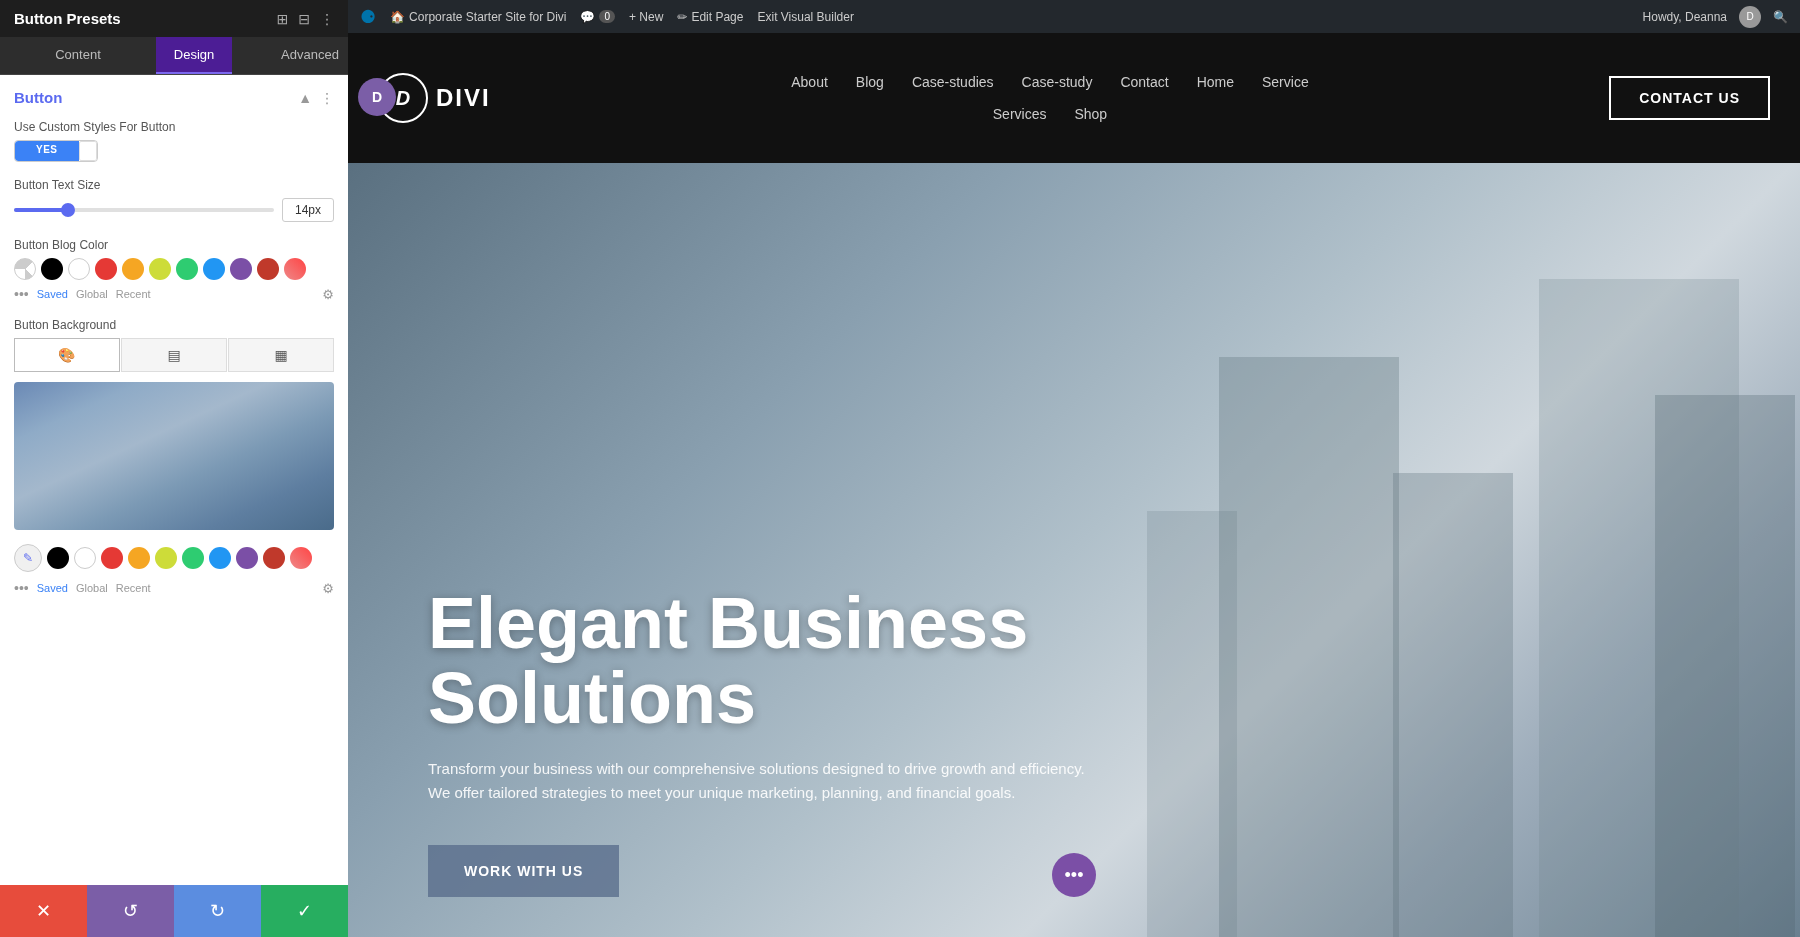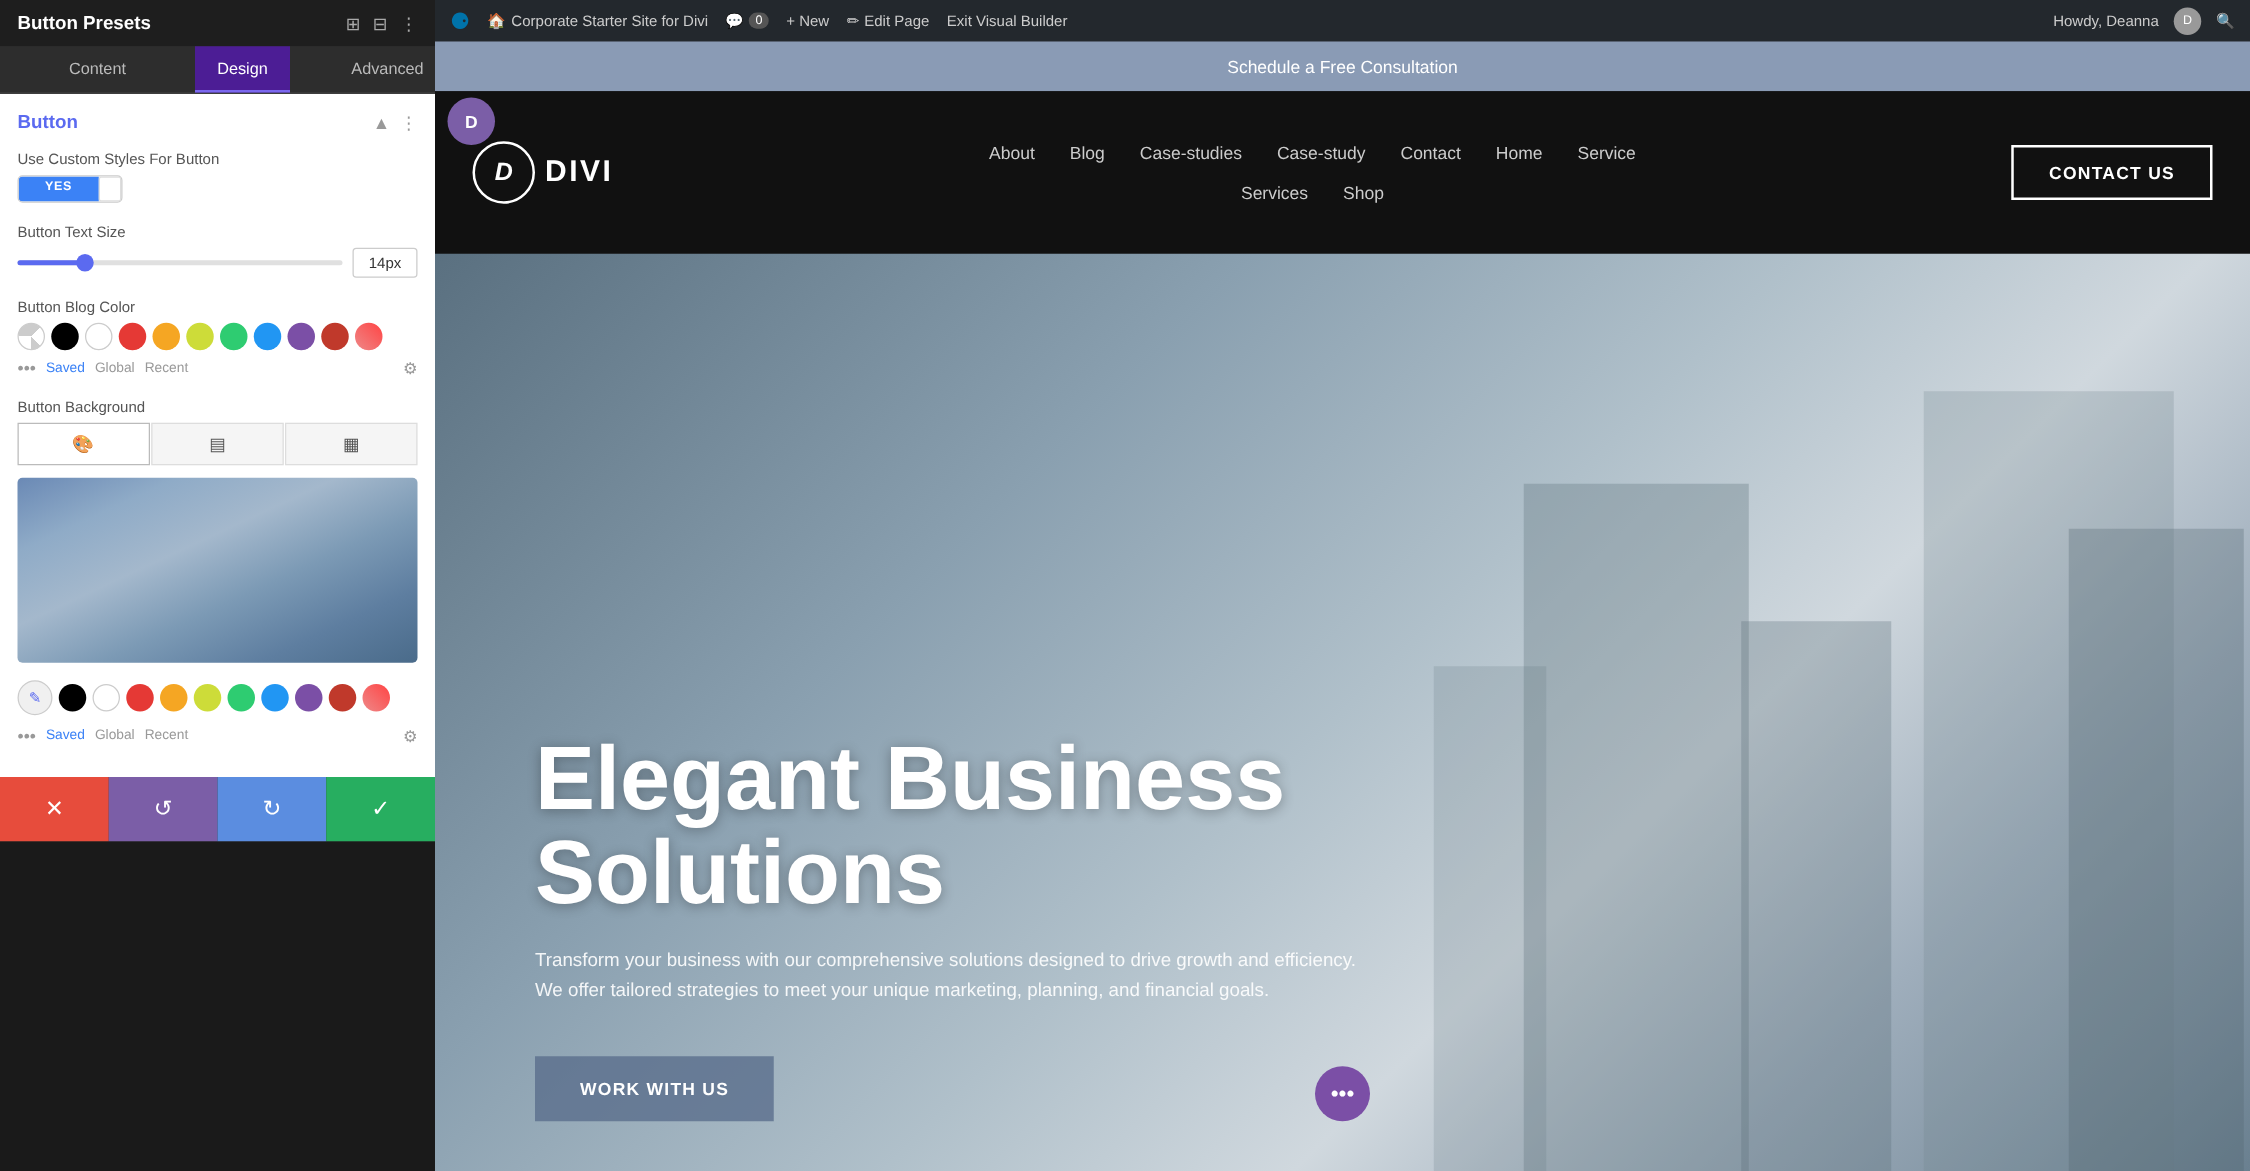--- a/index.html
+++ b/index.html
@@ -2,21 +2,21 @@
 <html><head>
   <meta charset="utf-8">
   <style>
     * { box-sizing: border-box; margin: 0; padding: 0; }
     body { font-family: -apple-system, BlinkMacSystemFont, 'Segoe UI', sans-serif; display: flex; width: 1800px; height: 937px; overflow: hidden; background: #1a1a1a; }
 
     
     #left-panel {
       width: 348px;
       min-width: 348px;
-      height: 673px;
+      height: 937px;
       background: #2d2d2d;
       display: flex;
       flex-direction: column;
       position: relative;
     }
 
     
     .panel-topbar {
       background: #1e1e1e;
       padding: 10px 14px;
@@ -702,23 +702,20 @@
       <span class="wp-admin-item">
         <span>Howdy, Deanna</span>
       </span>
       <div class="avatar-circle">D</div>
       <span class="wp-admin-item">🔍</span>
     </div>
   </div>
 
   <div class="website">
 
-    <div class="schedule-bar">
-      <span>Schedule a Free Consultation</span>
-    </div>
 
     <div class="site-nav">
       <div class="site-logo">
         <div class="logo-circle">
           <span>D</span>
         </div>
         <span class="logo-text">DIVI</span>
       </div>
 
       <div class="nav-center">

